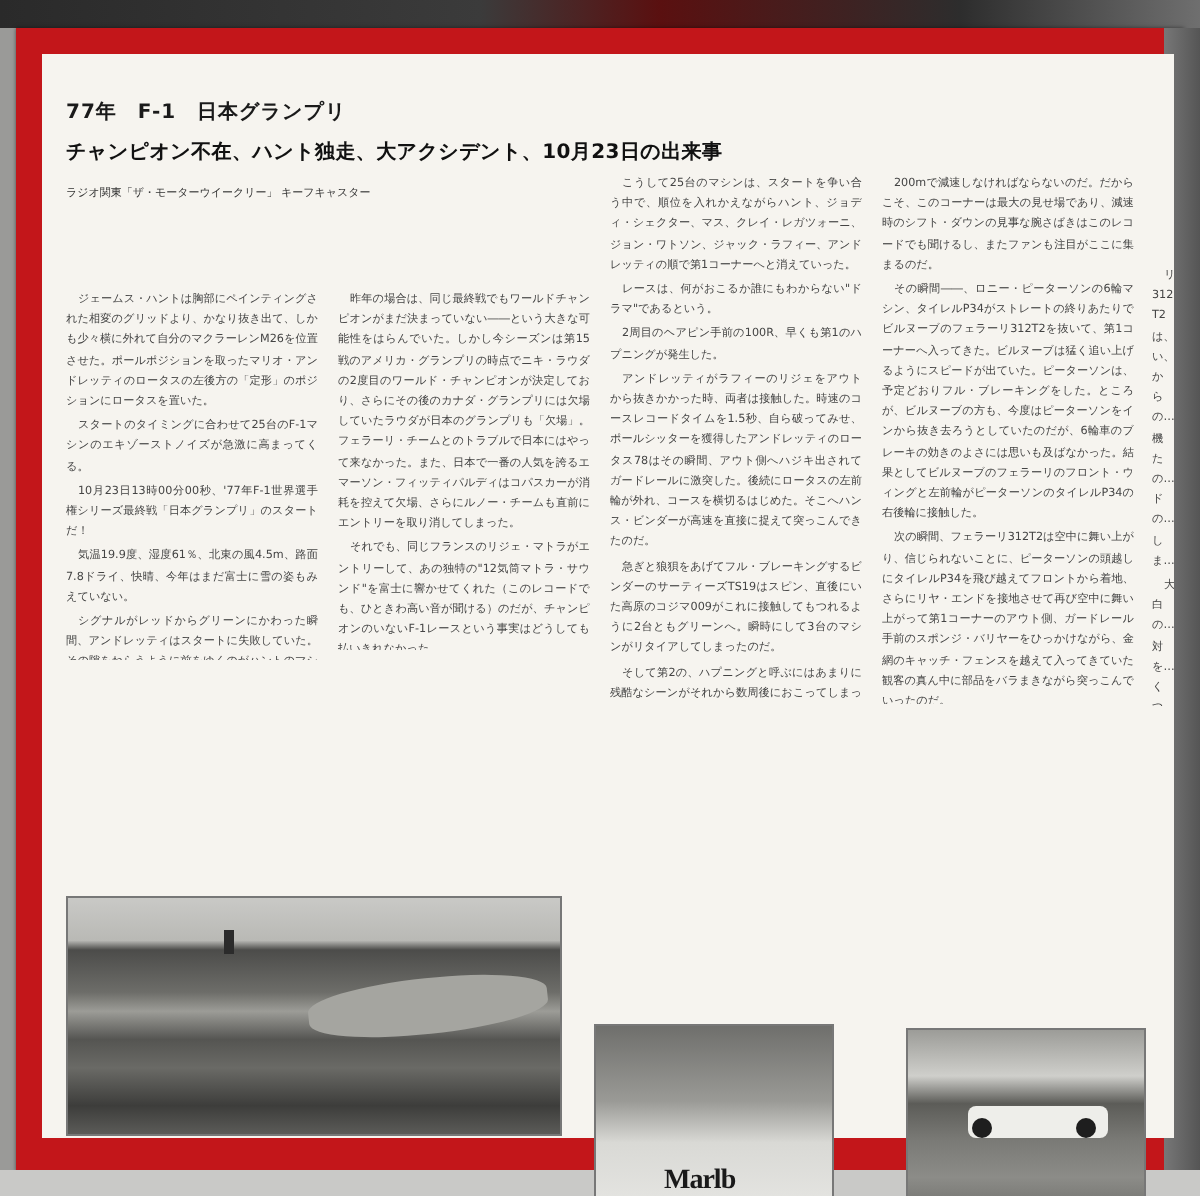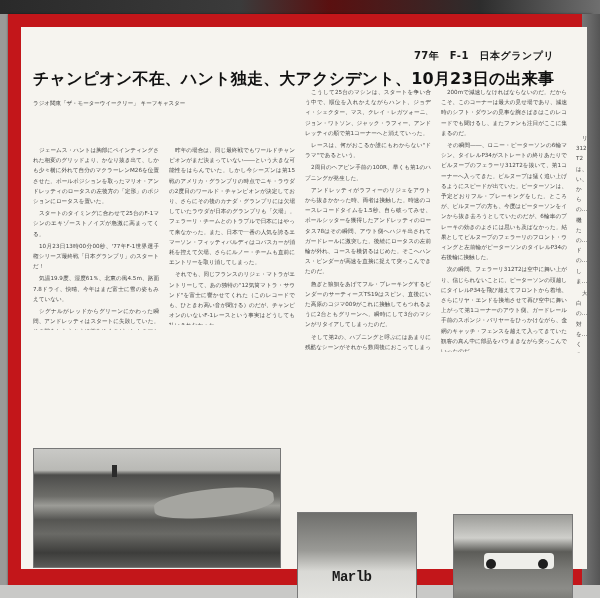--- a/index.html
+++ b/index.html
@@ -3,37 +3,37 @@
 <meta charset="utf-8">
 <style>
   html,body{margin:0;padding:0;}
   body{width:600px;height:598px;overflow:hidden;background:#9a9a98;position:relative;font-family:"DejaVu Sans",sans-serif;}
   .backdrop-top{position:absolute;left:0;top:0;width:600px;height:14px;background:linear-gradient(90deg,#2a2a2a,#3b3b3b 40%,#5a1010 55%,#2d2d2d 80%,#6f6f6f);}
   .backdrop-bottom{position:absolute;left:0;top:585px;width:600px;height:13px;background:#c9c9c7;}
   .sleeve{position:absolute;left:8px;top:14px;width:584px;height:572px;background:#c3161a;box-shadow:0 0 2px rgba(0,0,0,.5);}
   .sleeve-right{position:absolute;left:582px;top:14px;width:18px;height:572px;background:linear-gradient(90deg,#777,#555);}
   .page{position:absolute;left:21px;top:27px;width:566px;height:542px;background:#f6f4ef;}
   .header{position:absolute;left:12px;top:22px;}
-  .supertitle{font-size:10px;font-weight:bold;color:#1a1a1a;letter-spacing:.5px;white-space:nowrap;text-align:right;}
-  .headline{margin-top:6px;font-size:16px;font-weight:bold;color:#111;white-space:nowrap;letter-spacing:.2px;}
+  .supertitle{font-size:10px;font-weight:bold;color:#1a1a1a;letter-spacing:.5px;white-space:nowrap;}
+  .headline{margin-top:6px;font-size:10px;font-weight:bold;color:#111;white-space:nowrap;letter-spacing:.2px;}
   .byline{margin-top:10px;font-size:5.5px;color:#333;white-space:nowrap;}
   .author{margin-top:5px;font-size:14px;font-weight:bold;color:#111;letter-spacing:10px;white-space:nowrap;}
   .col{position:absolute;font-size:5.6px;line-height:10.2px;color:#444;text-align:justify;overflow:hidden;word-break:break-all;}
   .col p{margin:0 0 2px 0;text-indent:6px;}
   .c1{left:12px;top:118px;width:126px;height:185px;}
   .c2{left:148px;top:118px;width:126px;height:180px;}
   .c3{left:284px;top:60px;width:126px;height:265px;}
   .c4{left:420px;top:60px;width:126px;height:265px;}
   .c5{left:555px;top:106px;width:11px;height:220px;}
   .photo{position:absolute;border:1px solid #777;overflow:hidden;}
   .p1{left:12px;top:421px;width:246px;height:118px;background:linear-gradient(180deg,#c9c9c6 0,#b9b9b5 18%,#4c4c4a 22%,#6d6d69 40%,#9c9c97 48%,#555552 60%,#6a6a66 72%,#3d3d3b 88%,#5b5b58 100%);}
   .p1 .track{position:absolute;left:120px;top:40px;width:120px;height:28px;background:#a5a5a0;border-radius:50%/40%;transform:rotate(-6deg);}
   .p1 .tower{position:absolute;left:78px;top:16px;width:5px;height:12px;background:#2b2b2b;}
   .p2{left:276px;top:485px;width:118px;height:94px;background:linear-gradient(180deg,#6f6f6c 0,#9a9a96 40%,#d9d9d5 62%,#e6e6e3 100%);}
-  .p2 .livery{position:absolute;left:34px;top:56px;font-size:14px;font-weight:bold;font-family:Liberation Mono, monospace;color:#1a1a1a;letter-spacing:-.5px;}
+  .p2 .livery{position:absolute;left:34px;top:70px;font-size:14px;font-weight:bold;font-family:Liberation Serif, serif;color:#1a1a1a;letter-spacing:-.5px;}
   .p3{left:432px;top:487px;width:118px;height:92px;background:linear-gradient(180deg,#9c9c98 0,#cfcfcb 25%,#5c5c58 40%,#7a7a76 60%,#8c8c88 80%,#6f6f6b 100%);}
   .p3 .car{position:absolute;left:30px;top:38px;width:70px;height:16px;background:#eeeeea;border-radius:4px;}
   .p3 .car:before,.p3 .car:after{content:"";position:absolute;top:6px;width:10px;height:10px;border-radius:50%;background:#1e1e1e;}
   .p3 .car:before{left:2px;} .p3 .car:after{right:6px;}
 </style>
 </head>
 <body>
 
 <div class="backdrop-top"></div>
 <div class="sleeve"></div>

